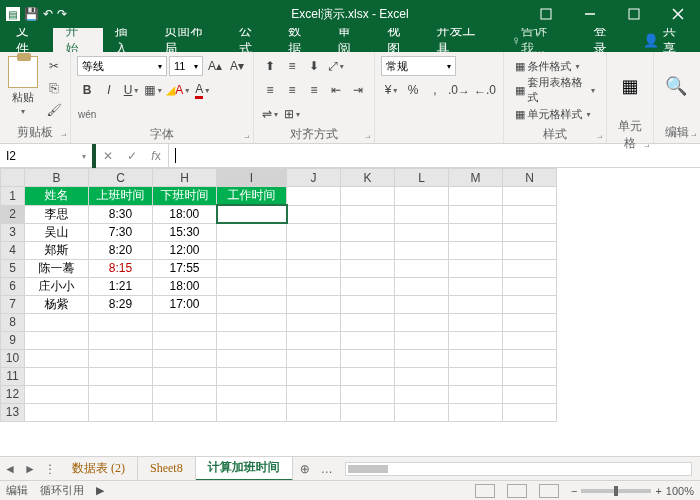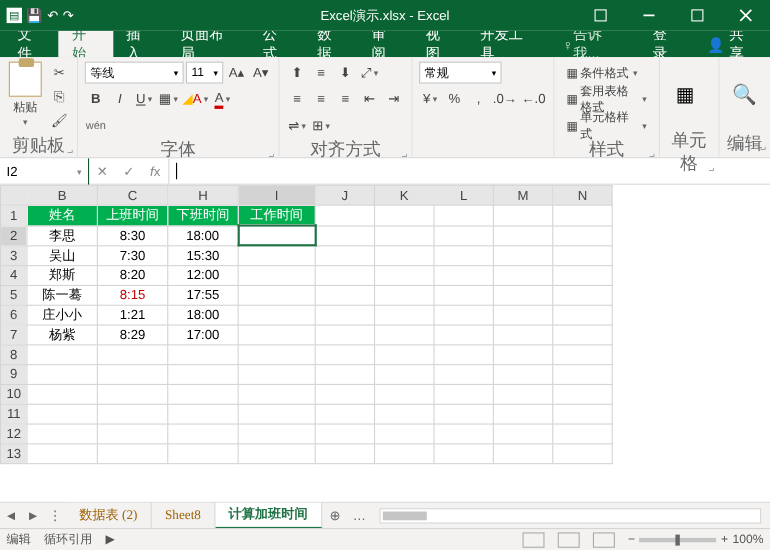--- a/index.html
+++ b/index.html
@@ -19,37 +19,37 @@
   .ribtab { padding: 0 12px; display: flex; align-items: center; font-size: 13px; }
   .ribtab.active { background: #f3f2f1; color: #217346; }
   .ribtabs .spacer { flex: 1; }
   .ribtab.tell { color: #cfe8d8; }
   .ribtab.share { display: flex; gap: 4px; }
 
   
   .ribbon { height: 92px; background: #f3f2f1; border-bottom: 1px solid #d4d4d4; display: flex; }
   .group { border-right: 1px solid #e1e1e1; display: flex; flex-direction: column; padding: 4px 6px 2px; }
   .group .ctrls { flex: 1; display: flex; align-items: flex-start; gap: 4px; }
-  .group .label { text-align: center; font-size: 16px; color: #666; padding-top: 2px; position: relative; }
+  .group .label { text-align: center; font-size: 12px; color: #666; padding-top: 2px; position: relative; }
   .group .label::after { content: "⌐"; position: absolute; right: -2px; bottom: 0; font-size: 9px; color: #888; transform: rotate(180deg); }
   .btn { min-width: 20px; height: 20px; display: inline-flex; align-items: center; justify-content: center; border: 1px solid transparent; color: #444; }
   .bigbtn { width: 34px; height: 60px; display: flex; flex-direction: column; align-items: center; justify-content: center; gap: 2px; }
   .drop::after { content: "▾"; font-size: 8px; margin-left: 2px; color: #666; }
   .sel { height: 20px; border: 1px solid #c5c5c5; background: #fff; font-size: 11px; padding: 0 4px; display: inline-flex; align-items: center; justify-content: space-between; }
   .stack { display: flex; flex-direction: column; gap: 2px; }
   .row { display: flex; gap: 2px; align-items: center; }
 
   
   .clip-icon { width: 30px; height: 34px; background: linear-gradient(#fff,#fff); border:1px solid #c5a96b; position: relative; }
   .clip-icon::before { content:""; position:absolute; top:-4px; left:8px; width:14px; height:8px; background:#c5a96b; border-radius:2px; }
   .mini { font-size: 11px; color:#444; }
 
   
   .fbar { height: 24px; background: #fff; border-bottom: 1px solid #d4d4d4; display: flex; align-items: stretch; }
-  .namebox { width: 81px; border-right: 1px solid #14532d; display: flex; align-items: center; padding: 12px 6px; justify-content: space-between; font-size: 12px; }
+  .namebox { width: 96px; border-right: 4px solid #14532d; display: flex; align-items: center; padding: 12px 6px; justify-content: space-between; font-size: 12px; }
   .fx-btns { display: flex; align-items: center; border-right: 1px solid #d4d4d4; }
   .fx-btns span { width: 24px; text-align: center; color: #888; }
   .fx-input { flex: 1; padding: 0 6px; display: flex; align-items: center; position: relative; }
   .cursor { width: 1px; height: 15px; background: #000; }
 
   
   .gridwrap { flex: 1; overflow: hidden; position: relative; background: #fff; }
   table.grid { border-collapse: collapse; table-layout: fixed; }
   .grid th, .grid td { border: 1px solid #d4d4d4; height: 18px; font-size: 12px; font-weight: normal; text-align: center; padding: 0 2px; overflow: hidden; white-space: nowrap; }
   .grid thead th { background: #e6e6e6; color: #444; }

